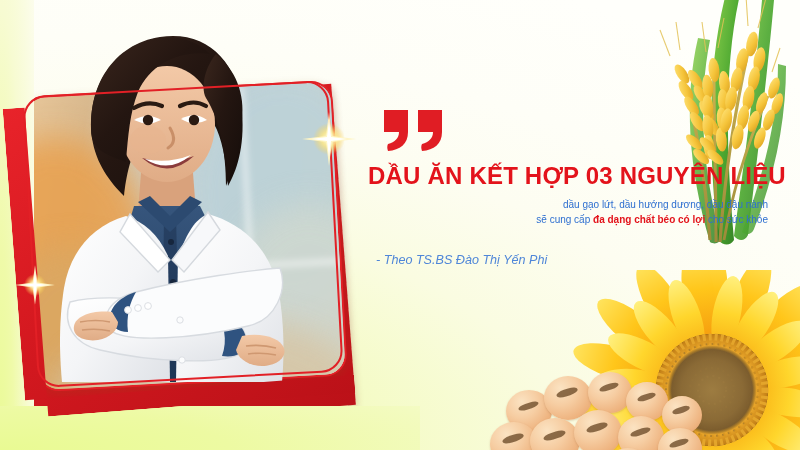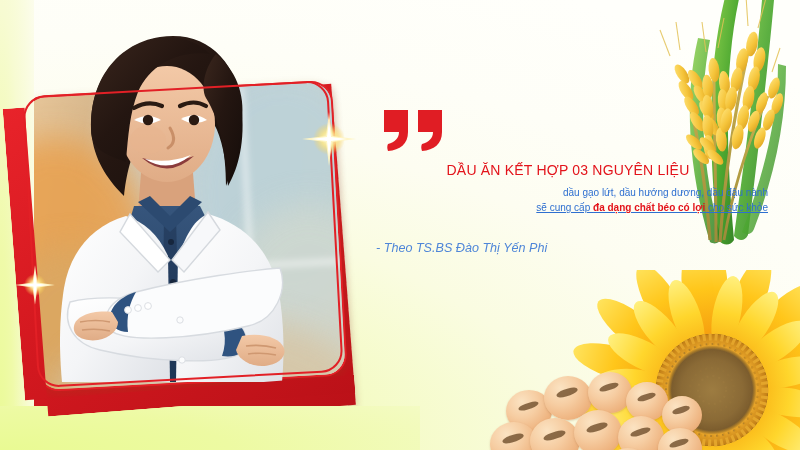--- a/index.html
+++ b/index.html
@@ -48,21 +48,21 @@
   }
   .ph-blob{position:absolute;border-radius:50%;filter:blur(16px);}
   
   .doctor{position:absolute;left:30px;top:20px;width:306px;height:362px;}
   
   .spark{position:absolute;pointer-events:none;}
   
   .content{position:absolute;left:368px;top:108px;width:400px;}
   .quote-mark{display:block;height:44px;margin:0 0 10px 14px;}
   .headline{
-    margin:0;color:#e3131b;font-weight:normal;font-size:14px;
+    margin:0;color:#e3131b;font-weight:bold;font-size:24px;
     letter-spacing:.2px;text-align:center;white-space:nowrap;
     font-family:"Liberation Sans","DejaVu Sans",sans-serif;
   }
   .subline{
     margin:8px 0 0 0;color:#2e6fd0;font-size:10px;line-height:1.42;
     text-align:right;white-space:nowrap;
   }
   .subline .hl{color:#e3131b;font-weight:bold;}
   .attribution{
     margin:26px 0 5px 8px;color:#4f86d8;font-size:12.6px;
@@ -513,18 +513,18 @@
 
     <svg class="quote-mark" viewBox="0 0 64 44" aria-hidden="true">
       <path d="M2 2 H26 V24 C26 36 18 42 6 43 C5 40 5 38 6 36 C13 34 17 30 17 24 H2 Z" fill="#e01d24"></path>
       <path d="M36 2 H60 V24 C60 36 52 42 40 43 C39 40 39 38 40 36 C47 34 51 30 51 24 H36 Z" fill="#e01d24"></path>
     </svg>
 
     <h1 class="headline">DẦU ĂN KẾT HỢP 03 NGUYÊN LIỆU</h1>
 
     <p class="subline">dầu gạo lứt, dầu hướng dương, dầu đậu nành</p>
 
-    <p class="subline" style="margin-top:1px;text-decoration:underline;"><span>sẽ cung cấp </span><span class="hl">đa dạng chất béo có lợi</span><span> cho sức khỏe</span></p>
+    <p class="subline" style="margin-top:1px;"><span>sẽ cung cấp </span><span class="hl">đa dạng chất béo có lợi</span><span> cho sức khỏe</span></p>
 
     <p class="attribution">- Theo TS.BS Đào Thị Yến Phi</p>
   </div>
 
 </div>
 
 </body></html>

